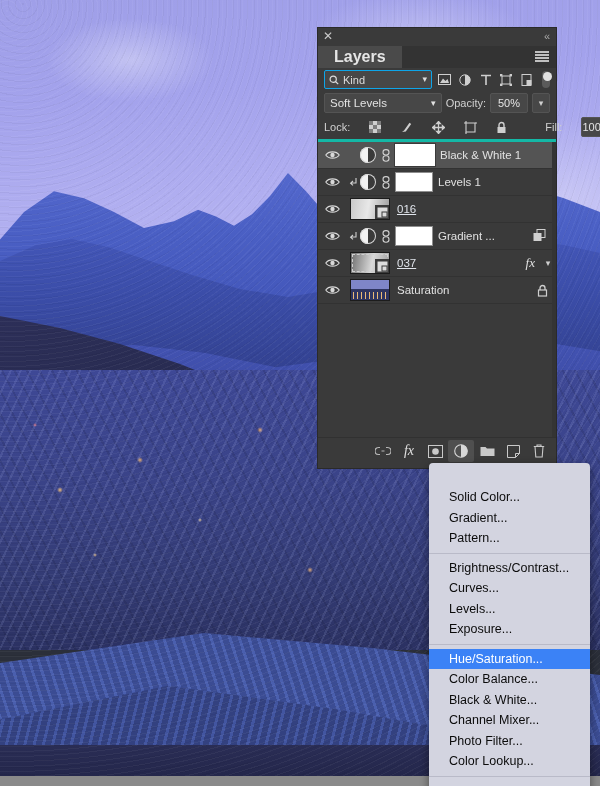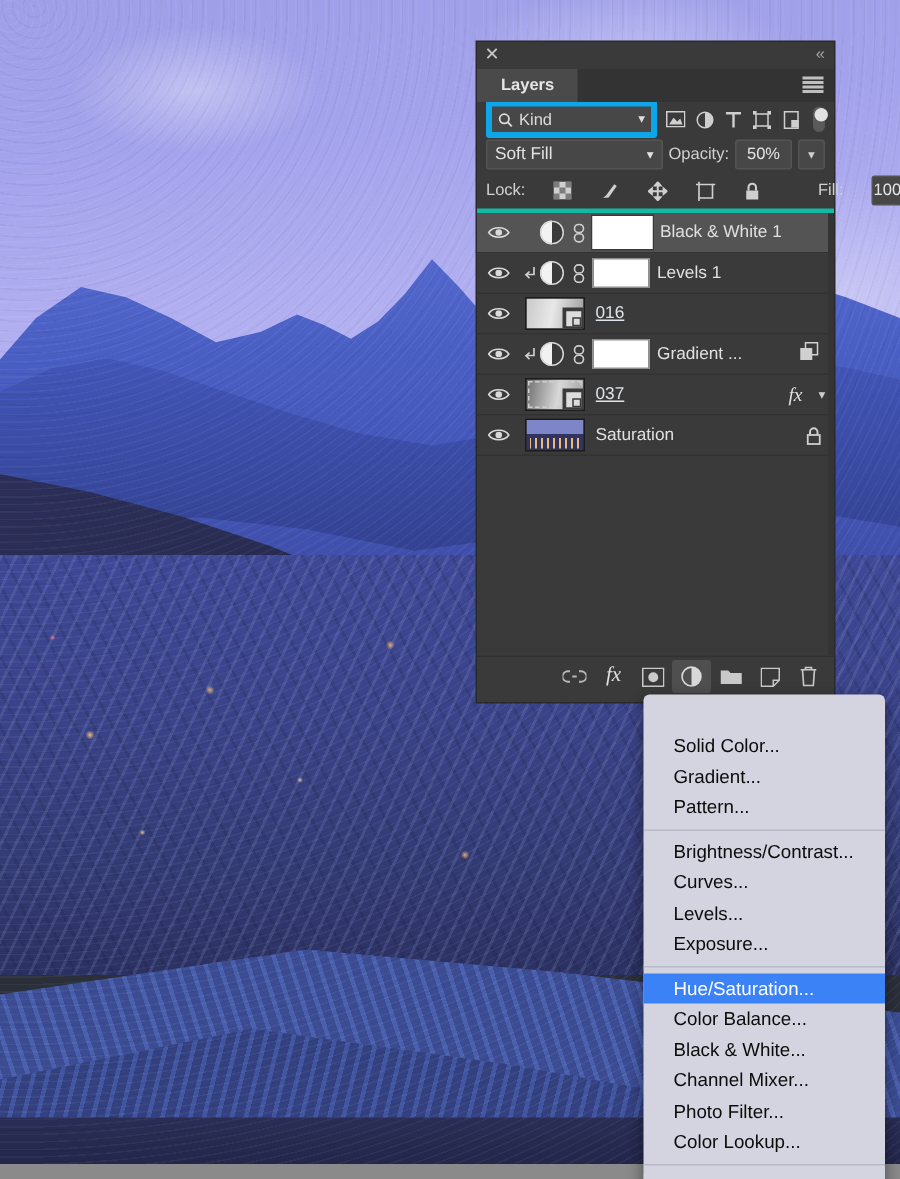--- a/index.html
+++ b/index.html
@@ -102,28 +102,28 @@
     background:#3a3a3a;color:#d4d4d4;font-size:11px;
     box-shadow:0 0 0 1px #2a2a2a;
   }
   .panel-topbar{height:18px;position:relative;background:#3a3a3a;}
   .close-x{position:absolute;left:4px;top:2px;width:12px;height:12px;cursor:pointer;color:#c9c9c9;
     font-size:12px;line-height:12px;text-align:center;}
   .collapse{position:absolute;right:6px;top:2px;color:#a8a8a8;font-size:11px;line-height:12px;cursor:pointer;}
 
   .tabrow{height:22px;position:relative;background:#333333;}
   .tab{position:absolute;left:0;top:0;height:22px;padding:0 16px;background:#4a4a4a;
-    display:flex;align-items:center;font-size:11px;color:#e6e6e6;font-weight:bold;cursor:pointer;}
+    display:flex;align-items:center;font-size:16px;color:#e6e6e6;font-weight:bold;cursor:pointer;}
   .panel-menu{position:absolute;right:7px;top:5px;width:14px;height:11px;cursor:pointer;
     display:flex;flex-direction:column;justify-content:space-between;}
   .panel-menu i{display:block;height:1.5px;background:#c0c0c0;}
 
   .ctrl-row{display:flex;align-items:center;height:23px;padding:0 6px;gap:5px;background:#3a3a3a;}
   .filter-select{
-    flex:0 0 98px;height:17px;background:#474747;border:4px solid #0ea5e9;border-radius:2px;
+    flex:0 0 98px;height:17px;background:#474747;border:1px solid #0ea5e9;border-radius:2px;
     display:flex;align-items:center;padding:0 4px;gap:4px;color:#dcdcdc;font-size:11px;cursor:pointer;}
   .filter-select .lbl{flex:1;}
   .ficon{width:20px;height:17px;display:flex;align-items:center;justify-content:center;cursor:pointer;color:#cfcfcf;}
   .pill{width:11px;height:17px;border-radius:6px;background:#5a5a5a;position:relative;cursor:pointer;margin-left:2px;}
   .pill::after{content:"";position:absolute;left:1px;top:1px;width:9px;height:9px;border-radius:50%;background:#e2e2e2;}
 
   .blend-row{display:flex;align-items:center;height:24px;padding:0 6px;gap:4px;background:#3a3a3a;}
   .blend-select{flex:1;height:18px;background:#474747;border:1px solid #545454;border-radius:2px;
     display:flex;align-items:center;padding:0 5px;color:#e2e2e2;font-size:11.5px;cursor:pointer;}
   .blend-select .lbl{flex:1;}
@@ -262,21 +262,21 @@
       <svg width="12" height="12" viewBox="0 0 12 12">
           <rect x="1" y="0.5" width="9" height="11" fill="none" stroke="#cfcfcf"></rect>
           <rect x="5.5" y="6" width="5" height="5" fill="#cfcfcf"></rect>
         </svg>
     </div>
     <div class="pill"></div>
   </div>
 
   <div class="blend-row">
     <div class="blend-select">
-      <span class="lbl">Soft Fill</span>
+      <span class="lbl">Soft Levels</span>
       <span class="chev">▾</span>
     </div>
     <span class="cap">Opacity:</span>
     <div class="numbox">50%</div>
     <div class="stepper">
         <span class="chev">▾</span>
       </div>
   </div>
 
   <div class="lock-row">

